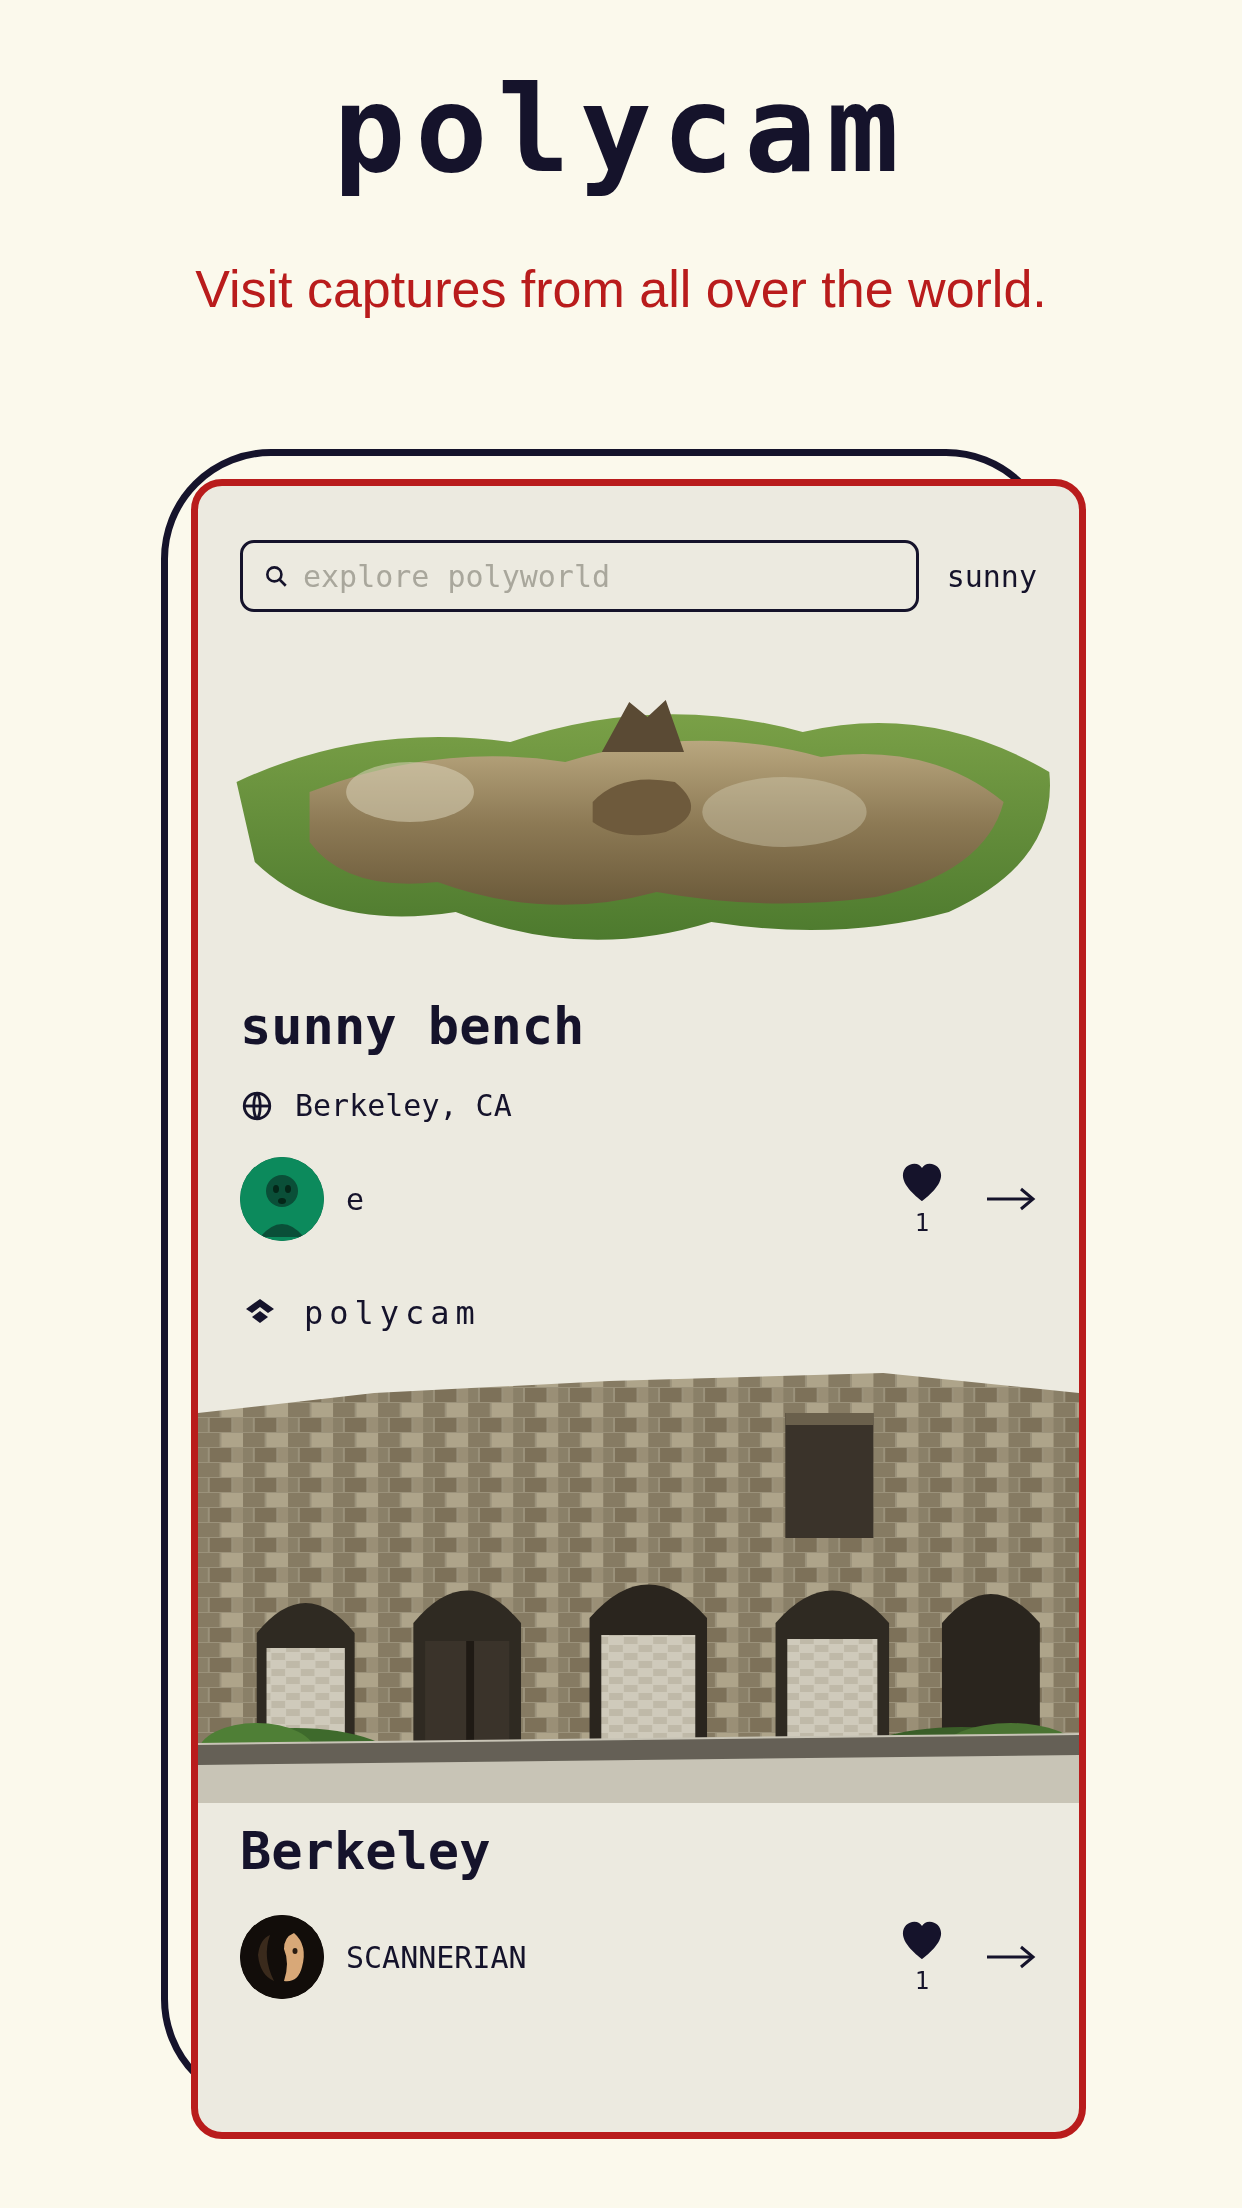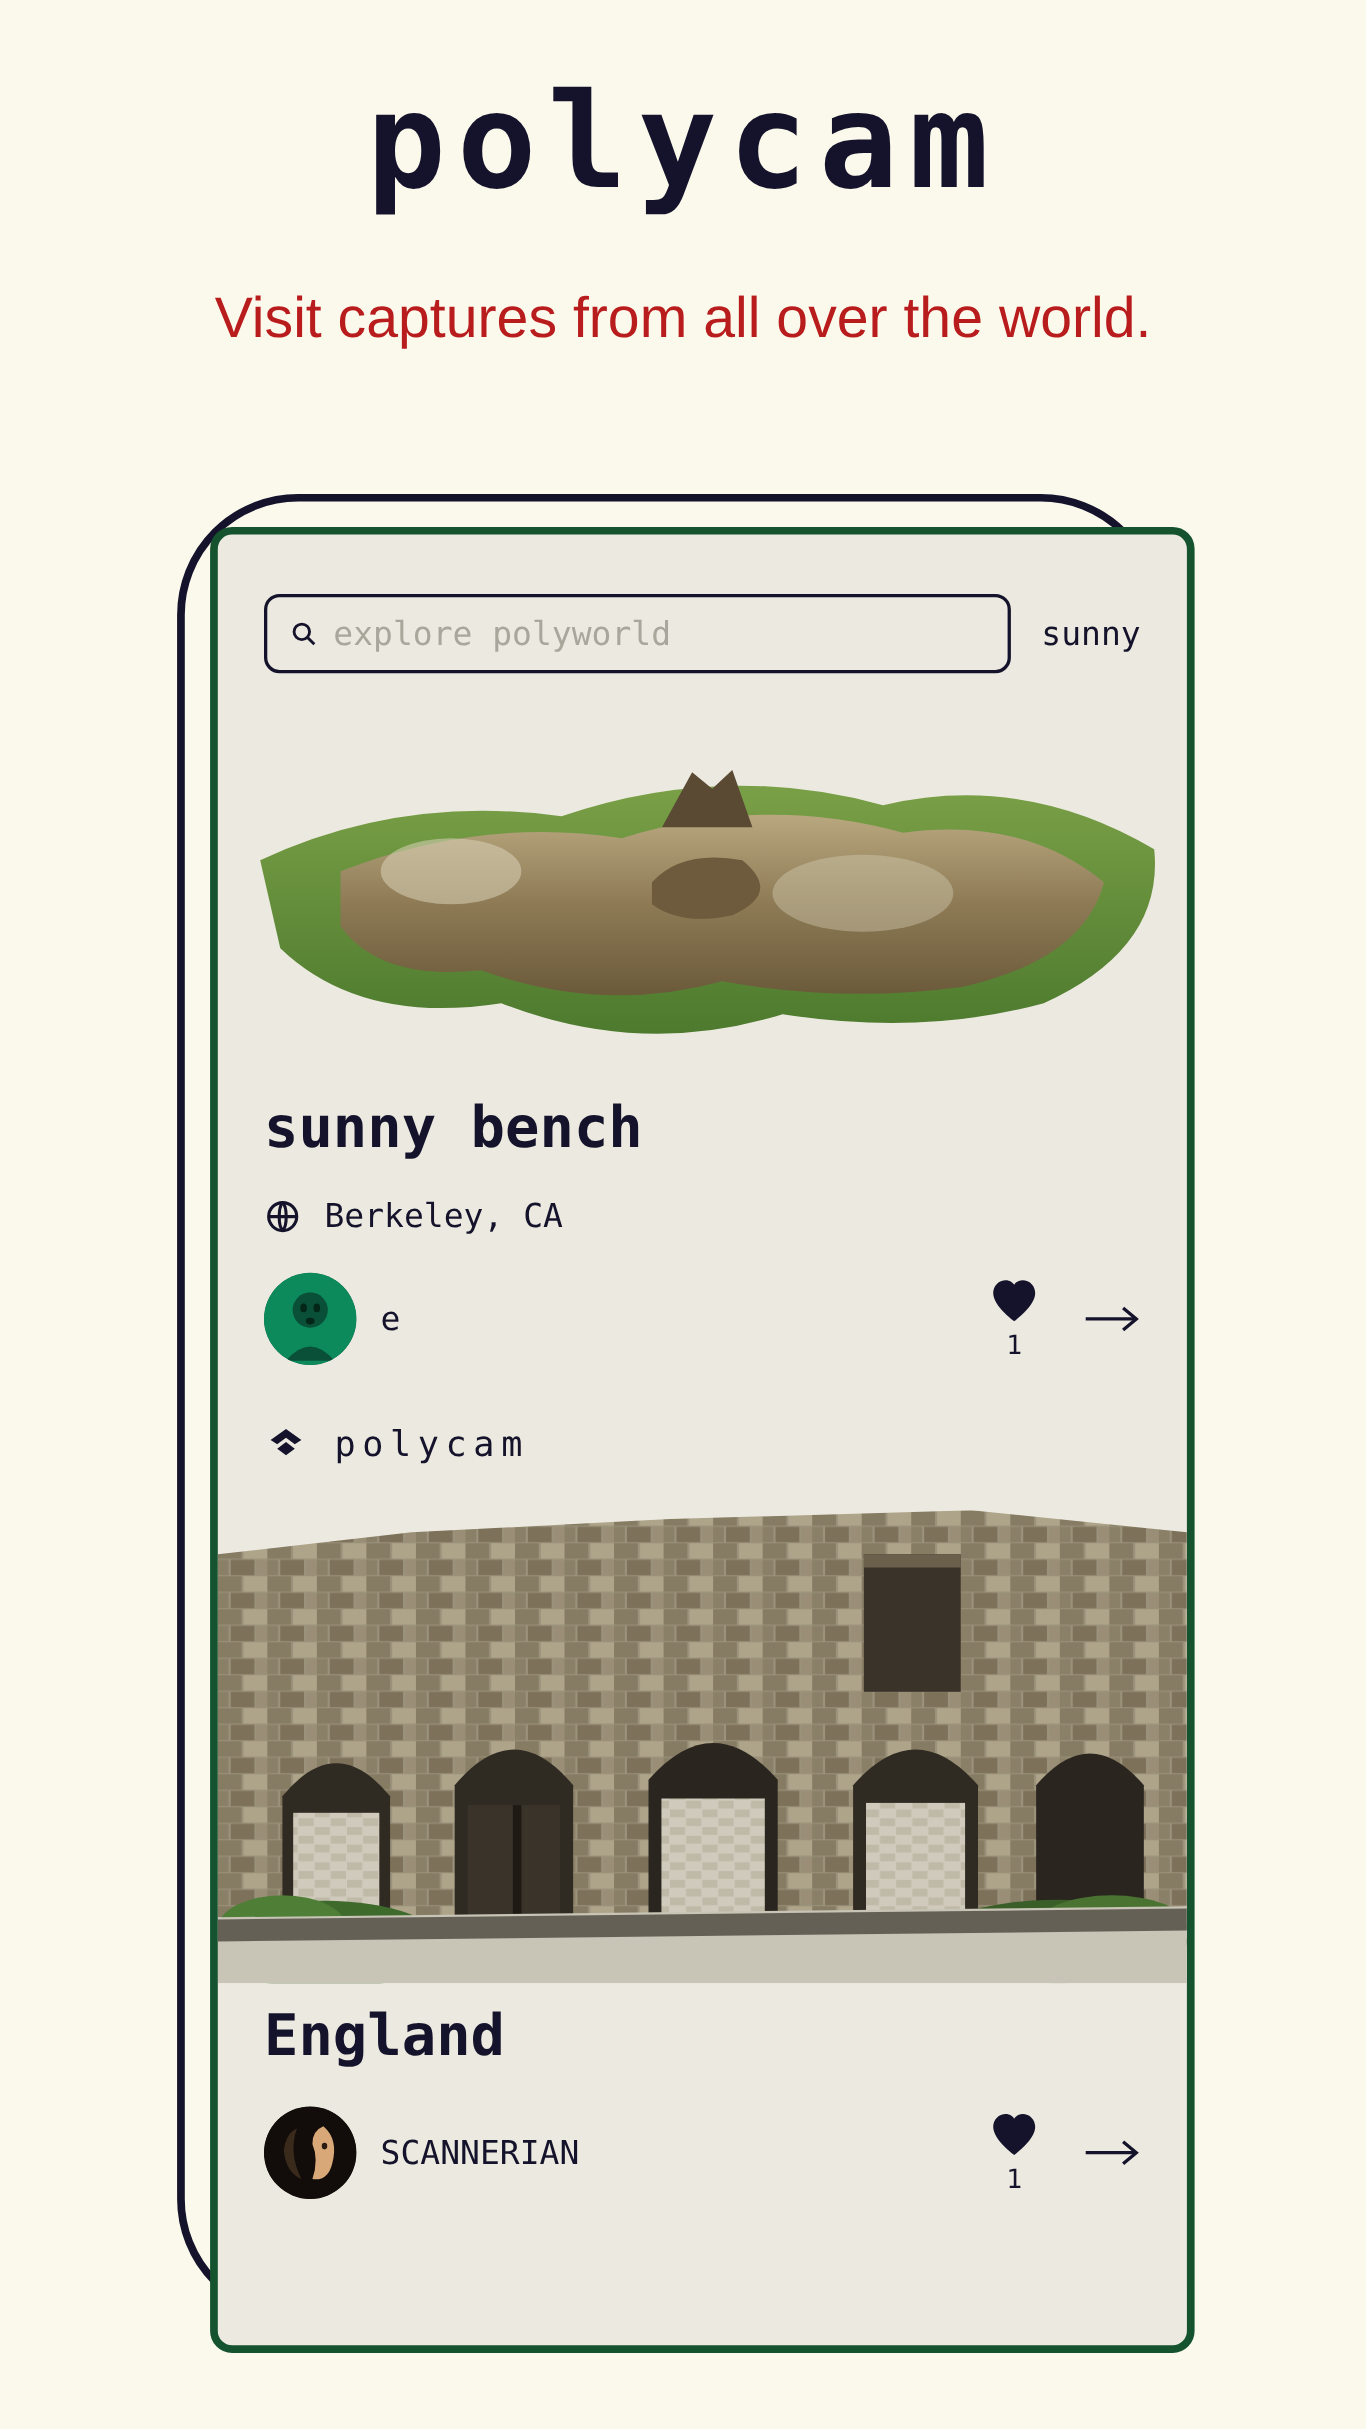--- a/index.html
+++ b/index.html
@@ -45,22 +45,22 @@
     border: 7px solid #15132b;
     border-radius: 110px;
     background: #fbf9ec;
   }
   .device-front {
     position: absolute;
     top: 30px;
     left: 30px;
     width: 895px;
     height: 1660px;
-    border: 7px solid #14532d;
-    border-radius: 20px;
+    border: 7px solid #b91c1c;
+    border-radius: 31px;
     background: #eceae0;
     overflow: hidden;
   }
 
   .screen {
     padding: 54px 42px 0 42px;
   }
 
   .search-row {
     display: flex;
@@ -316,21 +316,21 @@
           <ellipse cx="60" cy="380" rx="60" ry="30" fill="#4f7f36"></ellipse>
           <ellipse cx="780" cy="392" rx="120" ry="38" fill="#3a5e28"></ellipse>
           <ellipse cx="830" cy="378" rx="70" ry="28" fill="#4a7332"></ellipse>
           <ellipse cx="520" cy="398" rx="70" ry="22" fill="#3a5e28"></ellipse>
 
           <polygon points="0,370 900,360 900,430 0,430" fill="#c8c4b6"></polygon>
           <polygon points="0,372 900,362 900,382 0,392" fill="#3a362e" opacity="0.7"></polygon>
         </svg>
 
         <div class="capture2-inner">
-          <div class="capture-title" style="margin-top:14px;">England</div>
+          <div class="capture-title" style="margin-top:14px;">Berkeley</div>
 
 
           <div class="meta-row">
             <div class="avatar" style="background:#1a1410;">
               <svg viewBox="0 0 84 84" width="84" height="84">
                 <circle cx="42" cy="42" r="42" fill="#120d0a"></circle>
                 <path d="M54 18 Q68 30 62 52 Q58 68 44 66 Q50 48 44 34 Q44 22 54 18 Z" fill="#d8a878"></path>
                 <path d="M30 20 Q22 42 34 66 Q20 60 18 40 Q20 24 30 20 Z" fill="#3a2a1c"></path>
                 <ellipse cx="55" cy="36" rx="2.5" ry="3" fill="#2a1c12"></ellipse>
               </svg>

